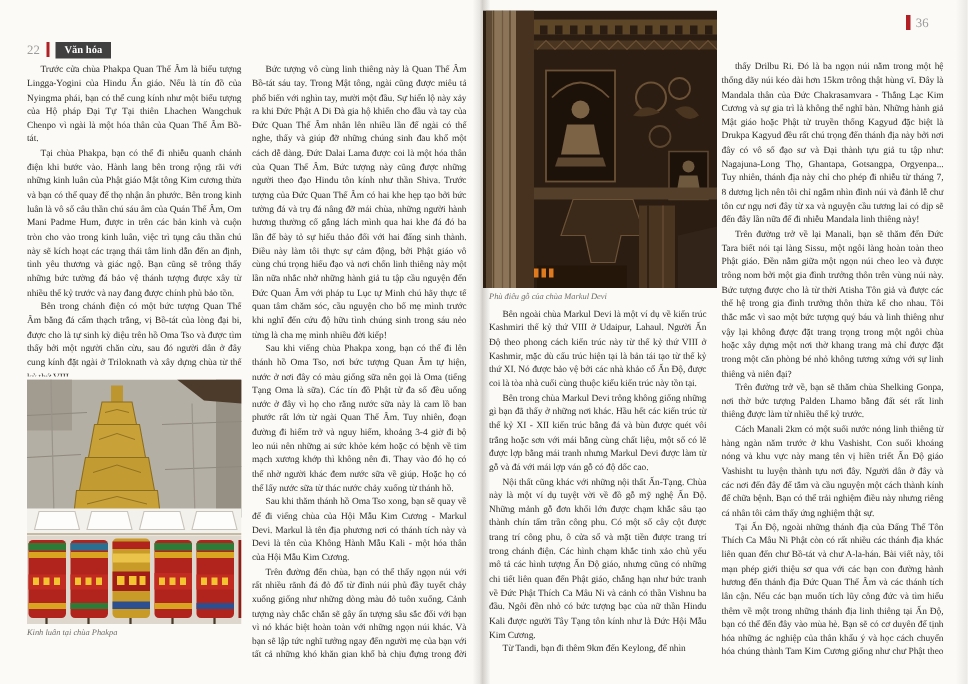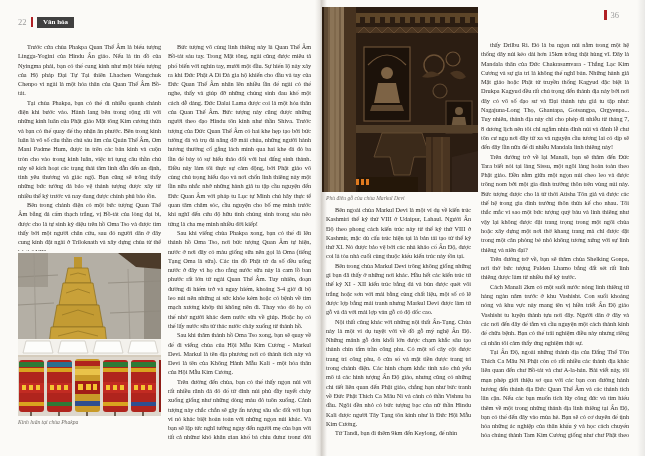--- a/index.html
+++ b/index.html
@@ -21,21 +21,21 @@
   .photo{display:block;}
   
   .gutter{left:315px;top:0;width:12px;height:456px;z-index:6;pointer-events:none;
     background:linear-gradient(90deg,rgba(0,0,0,0) 0%,rgba(60,45,30,0.10) 40%,rgba(60,45,30,0.22) 55%,rgba(0,0,0,0) 100%);}
   .right-edge{left:637px;top:0;width:8px;height:456px;z-index:6;pointer-events:none;
     background:linear-gradient(90deg,rgba(0,0,0,0) 0%,rgba(0,0,0,0.07) 100%);}
 </style>
 </head>
 <body>
 
-<div class="abs hdr" style="left:18px;top:17px;justify-content:center;">
+<div class="abs hdr" style="left:18px;top:28px;justify-content:center;">
   <span>22</span>
   <span class="bar"></span>
   <span class="badge">Văn hóa</span>
 </div>
 
 <div class="abs col" style="left:18px;top:42px;width:143px;height:209px;">
   <p>Trước cửa chùa Phakpa Quan Thế Âm là biểu tượng Lingga-Yogini của Hindu Ấn giáo. Nếu là tín đồ của Nyingma phái, bạn có thể cung kính như một biểu tượng của Hộ pháp Đại Tự Tại thiên Lhachen Wangchuk Chenpo vì ngài là một hóa thân của Quan Thế Âm Bồ-tát.</p>
   <p>Tại chùa Phakpa, bạn có thể đi nhiễu quanh chánh điện khi bước vào. Hành lang bên trong rộng rãi với những kinh luân của Phật giáo Mật tông Kim cương thừa và bạn có thể quay để thọ nhận ân phước. Bên trong kinh luân là vô số câu thần chú sáu âm của Quán Thế Âm, Om Mani Padme Hum, được in trên các bản kinh và cuộn tròn cho vào trong kinh luân, việc trì tụng câu thần chú này sẽ kích hoạt các trạng thái tâm linh dẫn đến an định, tình yêu thương và giác ngộ. Bạn cũng sẽ trông thấy những bức tường đá bảo vệ thánh tượng được xây từ nhiều thế kỷ trước và nay đang được chính phủ bảo tồn.</p>
   <p>Bên trong chánh điện có một bức tượng Quan Thế Âm bằng đá cẩm thạch trắng, vị Bồ-tát của lòng đại bi, được cho là tự sinh kỳ diệu trên hồ Oma Tso và được tìm thấy bởi một người chăn cừu, sau đó người dân ở đây cung kính đặt ngài ở Triloknath và xây dựng chùa từ thế kỷ thứ VIII.</p>
 </div>

